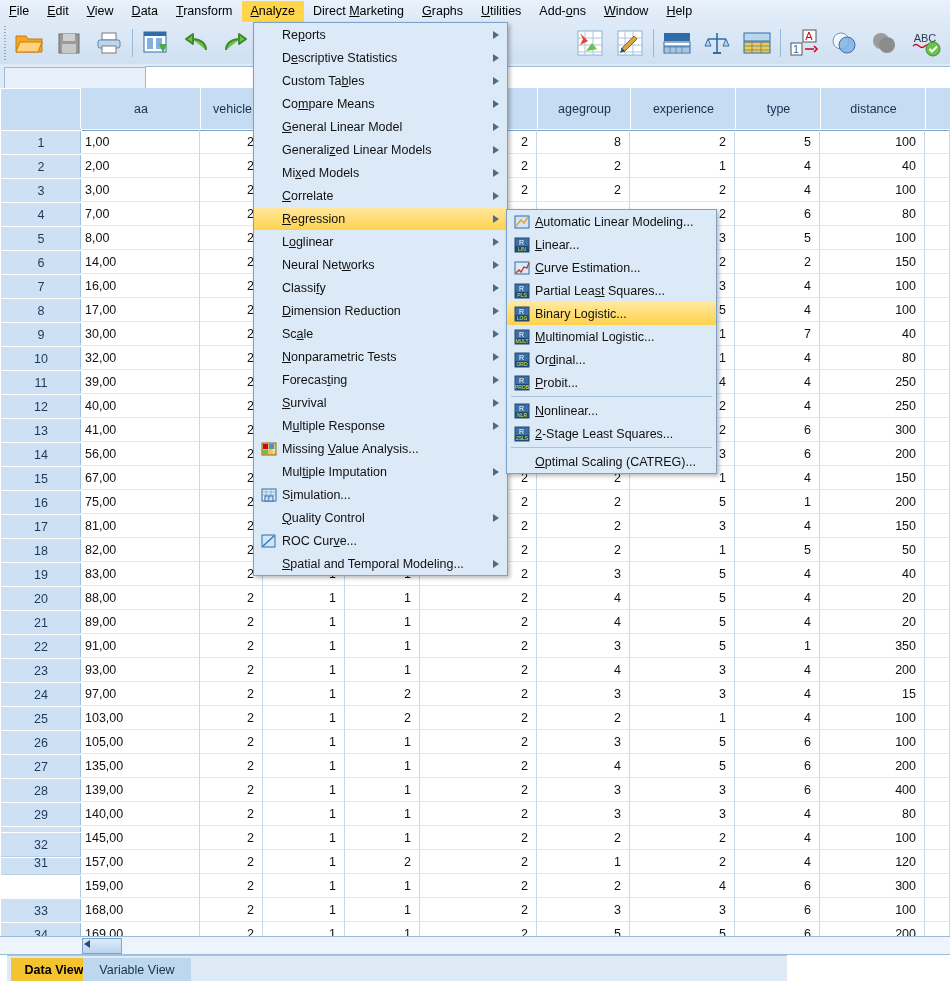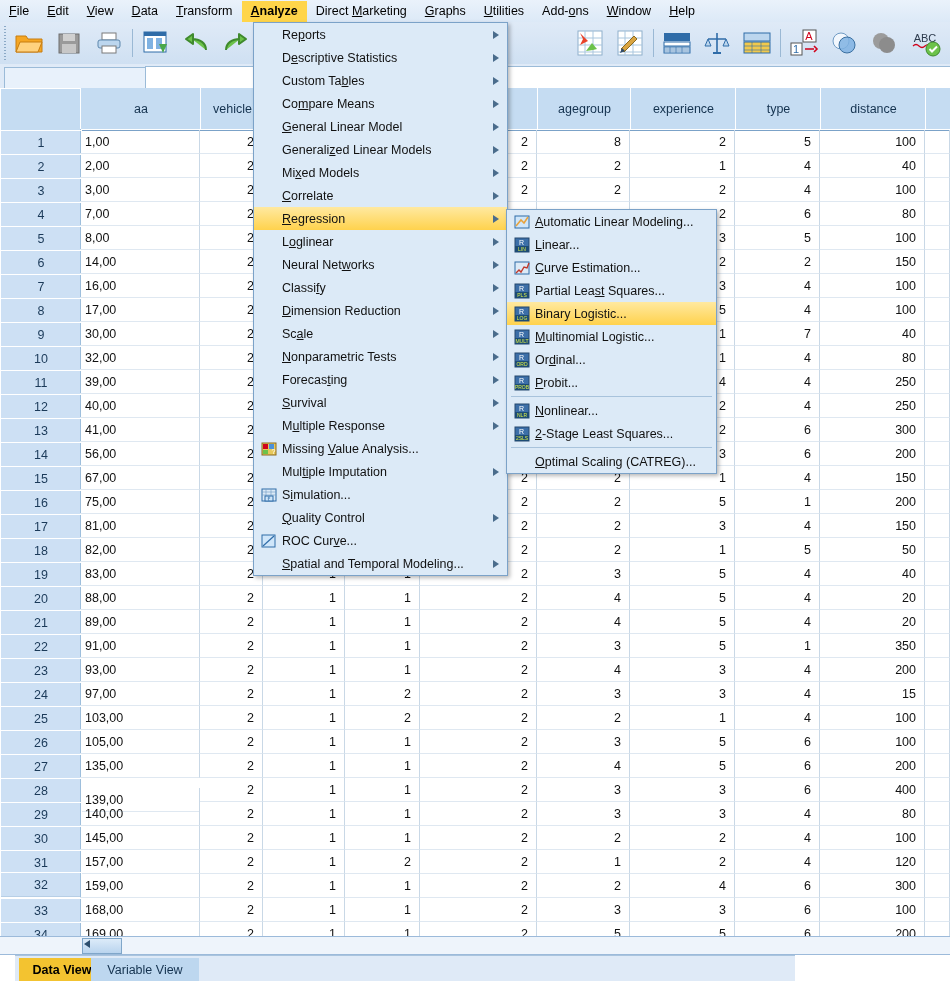--- a/index.html
+++ b/index.html
@@ -14,21 +14,21 @@
   
   .menubar{
     position:absolute;left:0;top:0;width:950px;height:22px;
     background:linear-gradient(#eaf2fb,#dce9f7);
     border-bottom:1px solid #b6cce3;
     display:flex;align-items:center;
   }
   .menubar .mi{
     padding:2px 9px;font-size:12.5px;line-height:17px;color:#000;white-space:nowrap;cursor:default;
   }
-  .menubar .mi.active{background:#ffd54a;font-weight:bold;}
+  .menubar .mi.active{background:#ffd54a;}
   .menubar .mi u{text-decoration:underline;}
 
   
   .toolbar{
     position:absolute;left:0;top:22px;width:950px;height:42px;
     background:linear-gradient(#dfeaf7,#cfe0f2);
     border-bottom:1px solid #a9c4de;
     display:flex;align-items:center;
   }
   .grip{width:7px;height:34px;margin-left:2px;
@@ -72,21 +72,21 @@
 
   
   .hscroll{position:absolute;left:0;top:936px;width:950px;height:17px;
     background:#eef4fb;border-top:1px solid #9cbada;border-bottom:1px solid #9cbada;}
   .hthumb{position:absolute;left:82px;top:1px;width:38px;height:14px;
     background:linear-gradient(#dcebf9,#b9d4ee);border:1px solid #7fa6c9;}
   .harrow{position:absolute;left:84px;top:3px;width:0;height:0;
     border-top:4px solid transparent;border-bottom:4px solid transparent;border-right:6px solid #2c4e6e;}
 
   
-  .tabbar{position:absolute;left:15px;top:955px;width:780px;height:26px;
+  .tabbar{position:absolute;left:7px;top:955px;width:780px;height:26px;
     background:#dfeaf7;border-top:1px solid #a9c4de;}
   .vtab{position:absolute;top:2px;height:23px;display:flex;align-items:center;
     justify-content:center;font-size:12.5px;padding:0 8px;}
   .vtab.sel{background:#f3c330;color:#000;font-weight:bold;}
   .vtab.unsel{background:#bdd7ef;color:#14324f;}
 
   
   .menu{position:absolute;background:#dceaf7;border:1px solid #7ba2c8;
     box-shadow:2px 2px 4px rgba(0,0,0,.28);z-index:50;}
   .menu .row{position:relative;height:23px;display:flex;align-items:center;
@@ -625,21 +625,21 @@
       <div class="cell r" style="left: 345px; width: 75px; top: 666px;">1</div>
       <div class="cell r" style="left: 420px; width: 117px; top: 666px;">2</div>
       <div class="cell r" style="left: 537px; width: 93px; top: 666px;">4</div>
       <div class="cell r" style="left: 630px; width: 105px; top: 666px;">5</div>
       <div class="cell r" style="left: 735px; width: 85px; top: 666px;">6</div>
       <div class="cell r" style="left: 820px; width: 105px; top: 666px;">200</div>
       <div class="cell r" style="left: 925px; width: 25px; top: 666px;"></div>
       <div class="rowhdr" style="top: 690px;">
         <span>28</span>
       </div>
-      <div class="cell l" style="left: 80px; width: 120px; top: 690px; margin-top: 10px;">139,00</div>
+      <div class="cell l" style="left: 80px; width: 120px; top: 690px;">139,00</div>
       <div class="cell r" style="left: 200px; width: 63px; top: 690px;">2</div>
       <div class="cell r" style="left: 263px; width: 82px; top: 690px;">1</div>
       <div class="cell r" style="left: 345px; width: 75px; top: 690px;">1</div>
       <div class="cell r" style="left: 420px; width: 117px; top: 690px;">2</div>
       <div class="cell r" style="left: 537px; width: 93px; top: 690px;">3</div>
       <div class="cell r" style="left: 630px; width: 105px; top: 690px;">3</div>
       <div class="cell r" style="left: 735px; width: 85px; top: 690px;">6</div>
       <div class="cell r" style="left: 820px; width: 105px; top: 690px;">400</div>
       <div class="cell r" style="left: 925px; width: 25px; top: 690px;"></div>
       <div class="rowhdr" style="top: 714px;">
@@ -674,21 +674,21 @@
       <div class="cell l" style="left: 80px; width: 120px; top: 762px;">157,00</div>
       <div class="cell r" style="left: 200px; width: 63px; top: 762px;">2</div>
       <div class="cell r" style="left: 263px; width: 82px; top: 762px;">1</div>
       <div class="cell r" style="left: 345px; width: 75px; top: 762px;">2</div>
       <div class="cell r" style="left: 420px; width: 117px; top: 762px;">2</div>
       <div class="cell r" style="left: 537px; width: 93px; top: 762px;">1</div>
       <div class="cell r" style="left: 630px; width: 105px; top: 762px;">2</div>
       <div class="cell r" style="left: 735px; width: 85px; top: 762px;">4</div>
       <div class="cell r" style="left: 820px; width: 105px; top: 762px;">120</div>
       <div class="cell r" style="left: 925px; width: 25px; top: 762px;"></div>
-      <div class="rowhdr" style="top: 744px; margin-top: 40px;">
+      <div class="rowhdr" style="top: 744px;">
         <span>32</span>
       </div>
       <div class="cell l" style="left: 80px; width: 120px; top: 786px;">159,00</div>
       <div class="cell r" style="left: 200px; width: 63px; top: 786px;">2</div>
       <div class="cell r" style="left: 263px; width: 82px; top: 786px;">1</div>
       <div class="cell r" style="left: 345px; width: 75px; top: 786px;">1</div>
       <div class="cell r" style="left: 420px; width: 117px; top: 786px;">2</div>
       <div class="cell r" style="left: 537px; width: 93px; top: 786px;">2</div>
       <div class="cell r" style="left: 630px; width: 105px; top: 786px;">4</div>
       <div class="cell r" style="left: 735px; width: 85px; top: 786px;">6</div>

